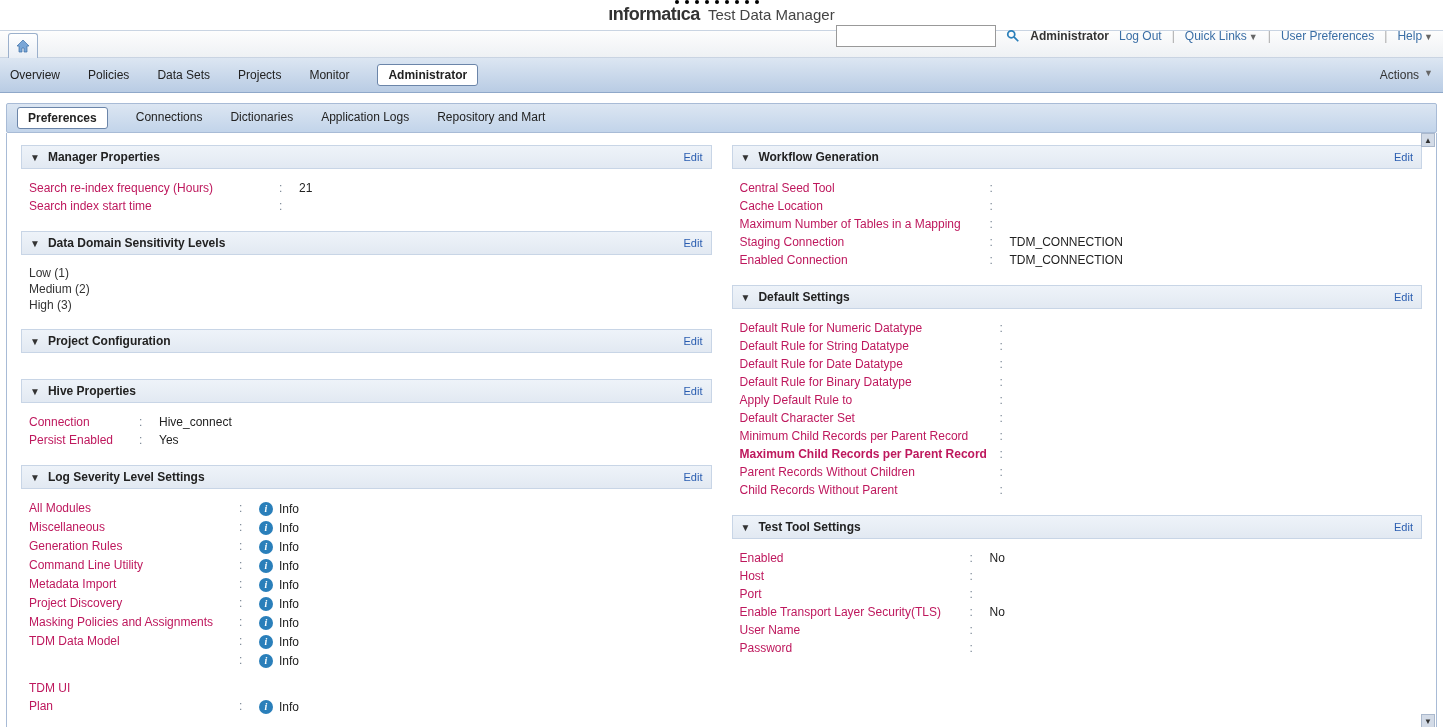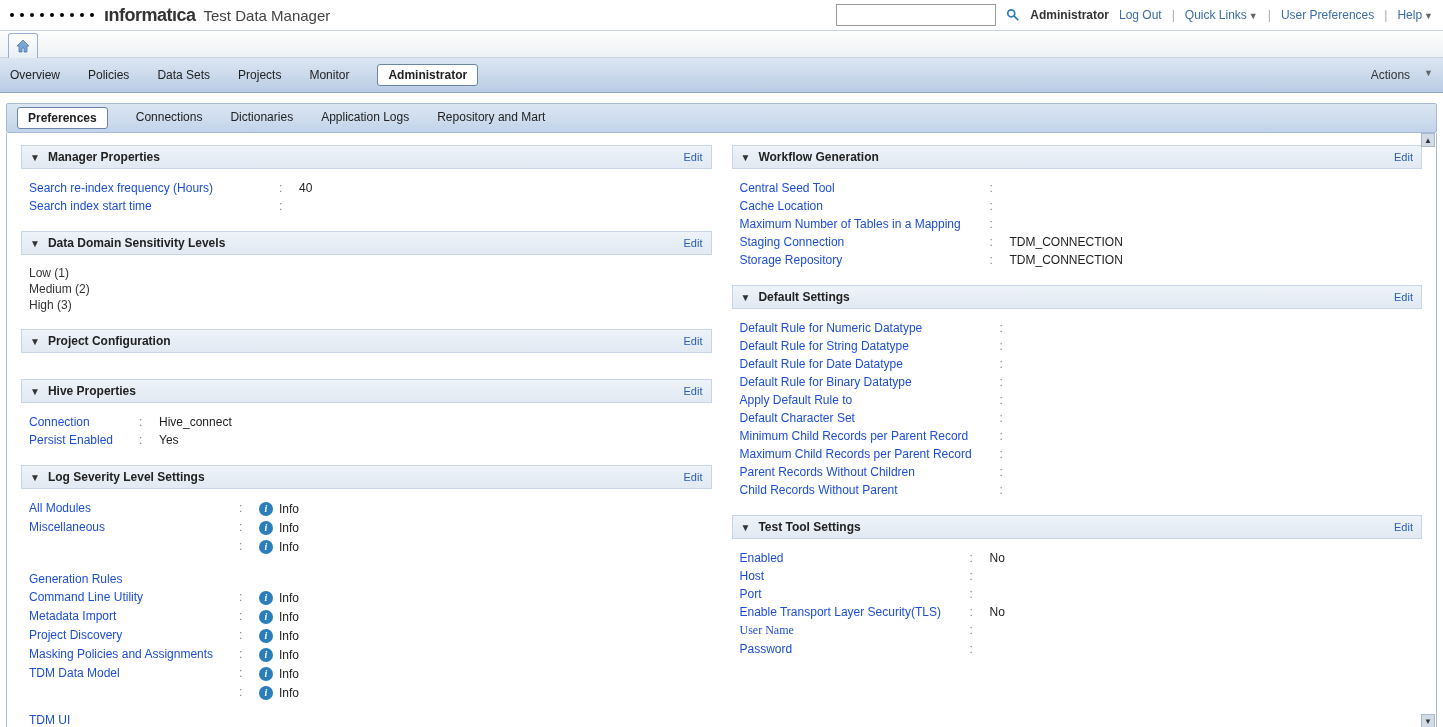--- a/index.html
+++ b/index.html
@@ -1,57 +1,57 @@
 <!DOCTYPE html>
 <html><head>
 <meta charset="utf-8">
 <style>
 * { box-sizing: border-box; margin: 0; padding: 0; }
 body { font-family: Tahoma, Arial, sans-serif; font-size: 12px; color: #333; background: #fff; width: 1443px; }
-.topbar { display: flex; align-items: center; height: 30px; padding: 0 10px; }
+.topbar { display: flex; align-items: center; height: 30px; padding: 0 10px; flex-direction: column; }
 .dots { display: flex; gap: 6px; margin-right: 10px; }
 .dot { width: 4px; height: 4px; background: #000; border-radius: 50%; }
 .logo-area { display: flex; align-items: baseline; gap: 8px; }
 .logo-text { font-size: 18px; font-weight: bold; letter-spacing: -0.5px; }
 .logo-sub { font-size: 15px; color: #444; }
 .top-right { margin-left: auto; display: flex; align-items: center; gap: 10px; color: #5b6f8a; }
 .search-box { width: 160px; height: 22px; border: 1px solid #999; }
 .search-icon { width: 14px; height: 14px; display: inline-block; color: #2a7fba; }
 .top-link { color: #3a6ea5; cursor: pointer; }
 .top-sep { color: #aaa; }
 .top-bold { font-weight: bold; color: #333; }
 .dropdown-caret { font-size: 9px; color: #666; margin-left: 2px; }
 
 .home-strip { background: linear-gradient(#fdfdfd, #eef1f4); border-top: 1px solid #c9d4e2; border-bottom: 1px solid #c9d4e2; padding: 2px 8px 0 8px; height: 28px; }
 .home-tab { display: inline-flex; align-items: center; justify-content: center; width: 30px; height: 25px; border: 1px solid #9bb0cc; border-bottom: none; background: linear-gradient(#fff, #e9eef5); border-radius: 3px 3px 0 0; }
 
 .nav-strip { background: linear-gradient(#dce6f2, #b9cce4); border-bottom: 1px solid #8fa8c9; padding: 6px 10px; display: flex; align-items: center; gap: 28px; }
 .nav-item { color: #222; cursor: pointer; }
 .nav-item.active { background: #fff; border: 1px solid #6b85a9; border-radius: 3px; padding: 3px 10px; font-weight: bold; }
-.nav-right { margin-left: auto; display: flex; align-items: flex-start; gap: 12px; cursor: pointer; }
+.nav-right { margin-left: auto; display: flex; align-items: flex-start; gap: 3px; cursor: pointer; }
 
 .sub-header-gap { height: 10px; background: #fff; }
 
 .subnav-strip { background: linear-gradient(#dce6f2, #c2d4ea); border: 1px solid #a8bbd6; border-radius: 2px; margin: 0 6px; padding: 6px 10px; display: flex; gap: 28px; }
 .subnav-item { color: #222; cursor: pointer; }
 .subnav-item.active { background: #fff; border: 1px solid #6b85a9; border-radius: 3px; padding: 3px 10px; font-weight: bold; margin: -3px 0; }
 
 .content-wrap { margin: 0 6px; border: 1px solid #a8bbd6; border-top: none; position: relative; height: 596px; overflow: hidden; }
 .content-inner { display: flex; gap: 20px; padding: 12px 14px; height: 100%; overflow-y: scroll; }
 .col { flex: 1; }
 
 .panel-head { background: linear-gradient(#eef3f9, #e2e9f2); border: 1px solid #c8d5e6; padding: 4px 8px; display: flex; align-items: center; margin-top: 10px; }
 .panel-head:first-child { margin-top: 0; }
 .panel-title { font-weight: bold; color: #222; }
 .panel-caret { margin-right: 8px; font-size: 10px; color: #333; }
 .panel-edit { margin-left: auto; color: #2a5db0; cursor: pointer; font-size: 11px; }
 
 .panel-body { padding: 10px 8px 6px 8px; }
 .row { display: flex; padding: 2px 0; font-size: 12px; }
-.row-label { color: #1d4ed8; width: 250px; }
+.row-label { color: #be185d; width: 250px; }
 .row-colon { color: #7a8694; width: 20px; }
 .row-value { color: #222; }
 .row-val-icon { display: inline-flex; align-items: center; gap: 6px; }
 .info-icon { width: 14px; height: 14px; display: inline-block; border-radius: 50%; background: #2a7fba; color: #fff; font-size: 10px; font-weight: bold; line-height: 14px; text-align: center; font-style: italic; font-family: Georgia, serif; }
 
 .sens-list div { padding: 1px 0; }
 
 .scroll-arrow { position: absolute; right: 1px; width: 14px; height: 14px; background: #d3dbe7; border: 1px solid #aab8cc; display:flex; align-items:center; justify-content:center; font-size:8px; color:#333; }
 .scroll-arrow.top { top: 0; }
 .scroll-arrow.bottom { bottom: 0; }
@@ -132,21 +132,21 @@
 
     <div class="panel-head">
       <span class="panel-caret">▼</span>
       <span class="panel-title">Manager Properties</span>
       <span class="panel-edit">Edit</span>
     </div>
     <div class="panel-body">
       <div class="row">
         <span class="row-label">Search re-index frequency (Hours)</span>
         <span class="row-colon">:</span>
-        <span class="row-value">40</span>
+        <span class="row-value">21</span>
       </div>
       <div class="row">
         <span class="row-label">Search index start time</span>
         <span class="row-colon">:</span>
         <span class="row-value"></span>
       </div>
     </div>
 
     <div class="panel-head">
       <span class="panel-caret">▼</span>
@@ -200,21 +200,21 @@
           </div>
           <div class="row">
             <span class="row-label" style="width: 210px;">Miscellaneous</span>
             <span class="row-colon">:</span>
             <span class="row-value"><span class="row-val-icon">
                 <span class="info-icon">i</span>
                 <span>Info</span>
               </span></span>
           </div>
           <div class="row">
-            <span class="row-label" style="width: 210px; margin-top: 33px;">Generation Rules</span>
+            <span class="row-label" style="width: 210px;">Generation Rules</span>
             <span class="row-colon">:</span>
             <span class="row-value"><span class="row-val-icon">
                 <span class="info-icon">i</span>
                 <span>Info</span>
               </span></span>
           </div>
           <div class="row">
             <span class="row-label" style="width: 210px;">Command Line Utility</span>
             <span class="row-colon">:</span>
             <span class="row-value"><span class="row-val-icon">
@@ -296,21 +296,21 @@
             <span class="row-label" style="width: 250px;">Maximum Number of Tables in a Mapping</span>
             <span class="row-colon">:</span>
             <span class="row-value"></span>
           </div>
           <div class="row">
             <span class="row-label" style="width: 250px;">Staging Connection</span>
             <span class="row-colon">:</span>
             <span class="row-value">TDM_CONNECTION</span>
           </div>
           <div class="row">
-            <span class="row-label" style="width: 250px;">Storage Repository</span>
+            <span class="row-label" style="width: 250px;">Enabled Connection</span>
             <span class="row-colon">:</span>
             <span class="row-value">TDM_CONNECTION</span>
           </div>
         </div>
 
     <div class="panel-head">
       <span class="panel-caret">▼</span>
       <span class="panel-title">Default Settings</span>
       <span class="panel-edit">Edit</span>
     </div>
@@ -344,21 +344,21 @@
             <span class="row-label" style="width: 260px;">Default Character Set</span>
             <span class="row-colon">:</span>
             <span class="row-value"></span>
           </div>
           <div class="row">
             <span class="row-label" style="width: 260px;">Minimum Child Records per Parent Record</span>
             <span class="row-colon">:</span>
             <span class="row-value"></span>
           </div>
           <div class="row">
-            <span class="row-label" style="width: 260px;">Maximum Child Records per Parent Record</span>
+            <span class="row-label" style="width: 260px; font-weight: bold;">Maximum Child Records per Parent Record</span>
             <span class="row-colon">:</span>
             <span class="row-value"></span>
           </div>
           <div class="row">
             <span class="row-label" style="width: 260px;">Parent Records Without Children</span>
             <span class="row-colon">:</span>
             <span class="row-value"></span>
           </div>
           <div class="row">
             <span class="row-label" style="width: 260px;">Child Records Without Parent</span>
@@ -387,21 +387,21 @@
             <span class="row-label" style="width: 230px;">Port</span>
             <span class="row-colon">:</span>
             <span class="row-value"></span>
           </div>
           <div class="row">
             <span class="row-label" style="width: 230px;">Enable Transport Layer Security(TLS)</span>
             <span class="row-colon">:</span>
             <span class="row-value">No</span>
           </div>
           <div class="row">
-            <span class="row-label" style="width: 230px; font-family: Liberation Serif, serif;">User Name</span>
+            <span class="row-label" style="width: 230px;">User Name</span>
             <span class="row-colon">:</span>
             <span class="row-value"></span>
           </div>
           <div class="row">
             <span class="row-label" style="width: 230px;">Password</span>
             <span class="row-colon">:</span>
             <span class="row-value"></span>
           </div>
         </div>
 

